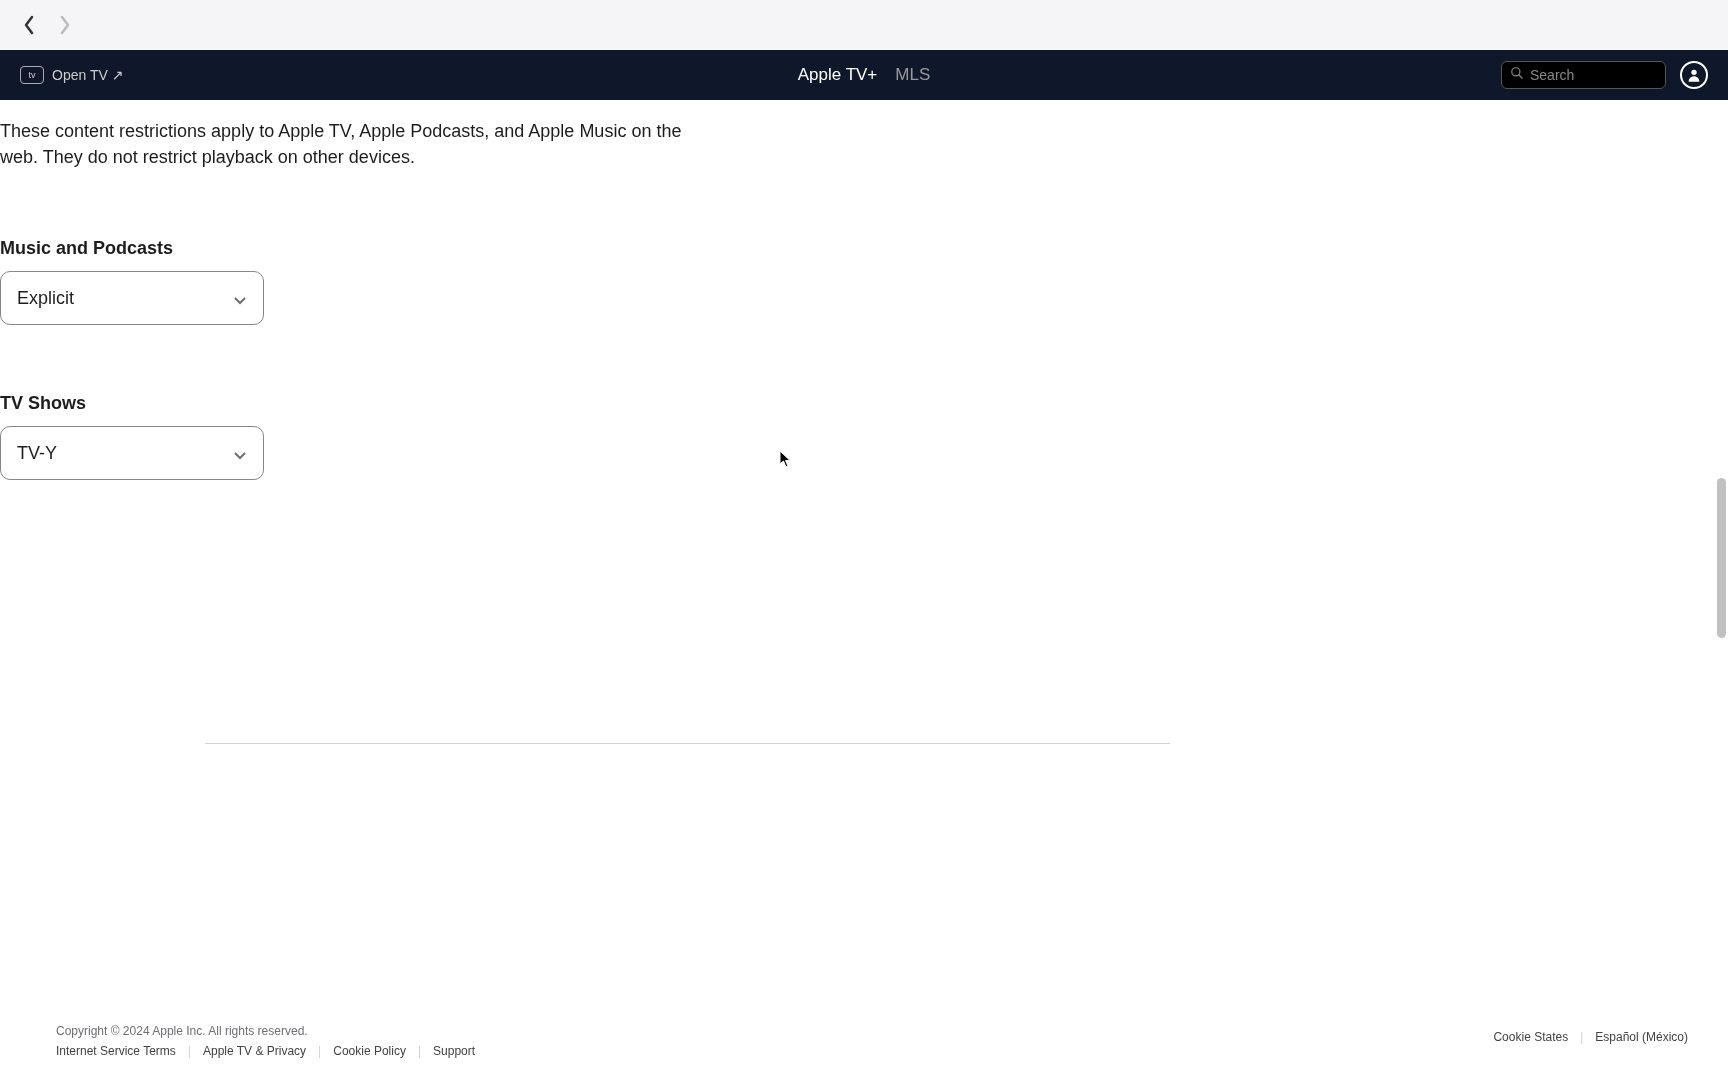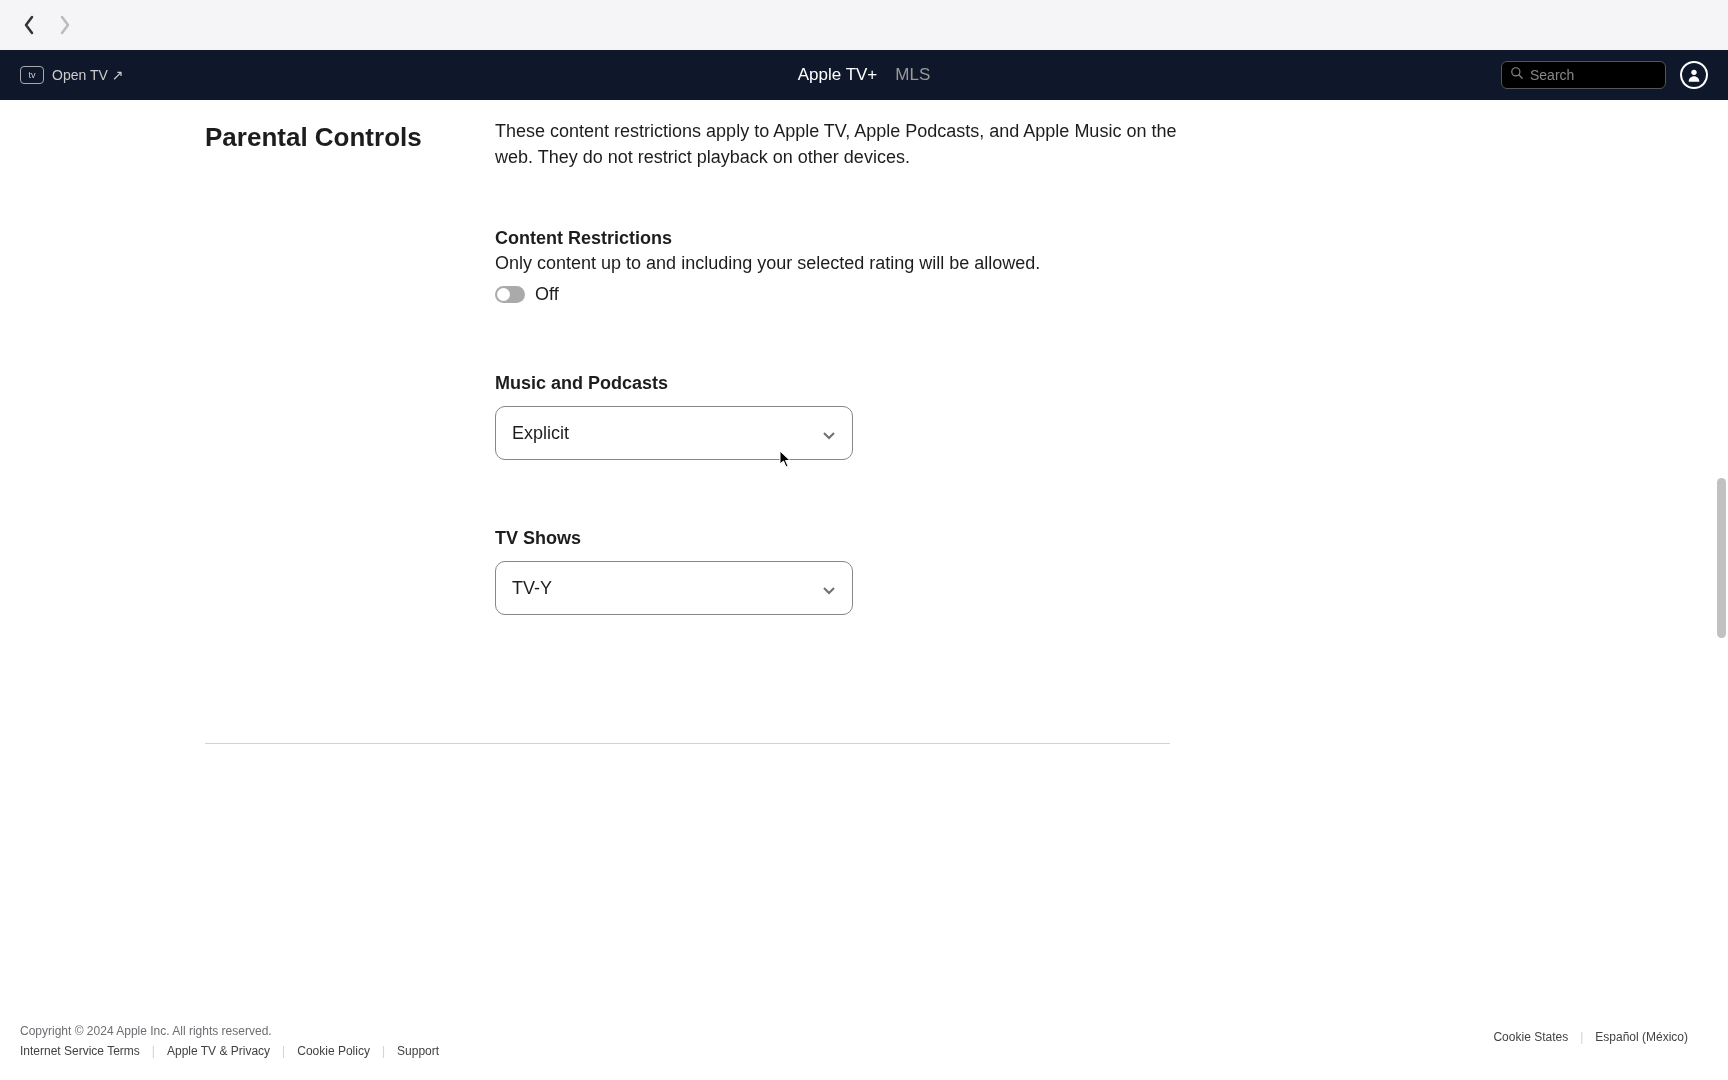--- a/index.html
+++ b/index.html
@@ -152,21 +152,21 @@
     .toggle .knob {
       width: 13px; height: 13px;
       background: #fff;
       border-radius: 50%;
       position: absolute;
       top: 2px; left: 2px;
     }
     .toggle-label { font-size: 18px; color: #1d1d1f; }
 
     .select-box {
-      width: 358px;
+      width: 264px;
       height: 54px;
       border: 1px solid #86868b;
       border-radius: 10px;
       display: flex;
       align-items: center;
       justify-content: space-between;
       padding: 4px 16px;
       margin-top: 12px;
       cursor: pointer;
       font-size: 18px;
@@ -183,21 +183,21 @@
       width: 965px;
       top: 743px;
       height: 1px;
       background: #d2d2d7;
     }
 
     .footer {
       position: absolute;
       bottom: 0;
       width: 100%;
-      padding: 0 40px 22px 20px;
+      padding: 0 40px 22px 56px;
       font-size: 12px;
       color: #6e6e73;
     }
     .copyright { margin-bottom: 6px; }
     .footer-links {
       display: flex;
       align-items: center;
       gap: 12px;
     }
     .footer-links .link { color: #424245; cursor: pointer; }
@@ -277,36 +277,23 @@
     <div class="account-icon">
       <svg viewBox="0 0 24 24">
           <circle cx="12" cy="8" r="4"></circle>
           <path d="M4 22c0-4.4 3.6-8 8-8s8 3.6 8 8"></path>
         </svg>
     </div>
   </div>
 </div>
 
 <div class="content">
-  <div class="left-col">
-    <h1 class="page-title">Parental Controls</h1>
-  </div>
   <div class="right-col">
     <p class="intro">These content restrictions apply to Apple TV, Apple Podcasts, and Apple Music on the web. They do not restrict playback on other devices.</p>
 
-    <div class="section">
-      <div class="section-title">Content Restrictions</div>
-      <div class="section-desc">Only content up to and including your selected rating will be allowed.</div>
-      <div class="toggle-row">
-        <div class="toggle">
-          <div class="knob"></div>
-        </div>
-        <span class="toggle-label">Off</span>
-      </div>
-    </div>
 
     <div class="section-spaced">
       <div class="section-title">Music and Podcasts</div>
       <div class="select-box">
         <span>Explicit</span>
         <span class="chev-down">
           <svg viewBox="0 0 14 14">
               <polyline points="2,5 7,10 12,5"></polyline>
             </svg>
         </span>

